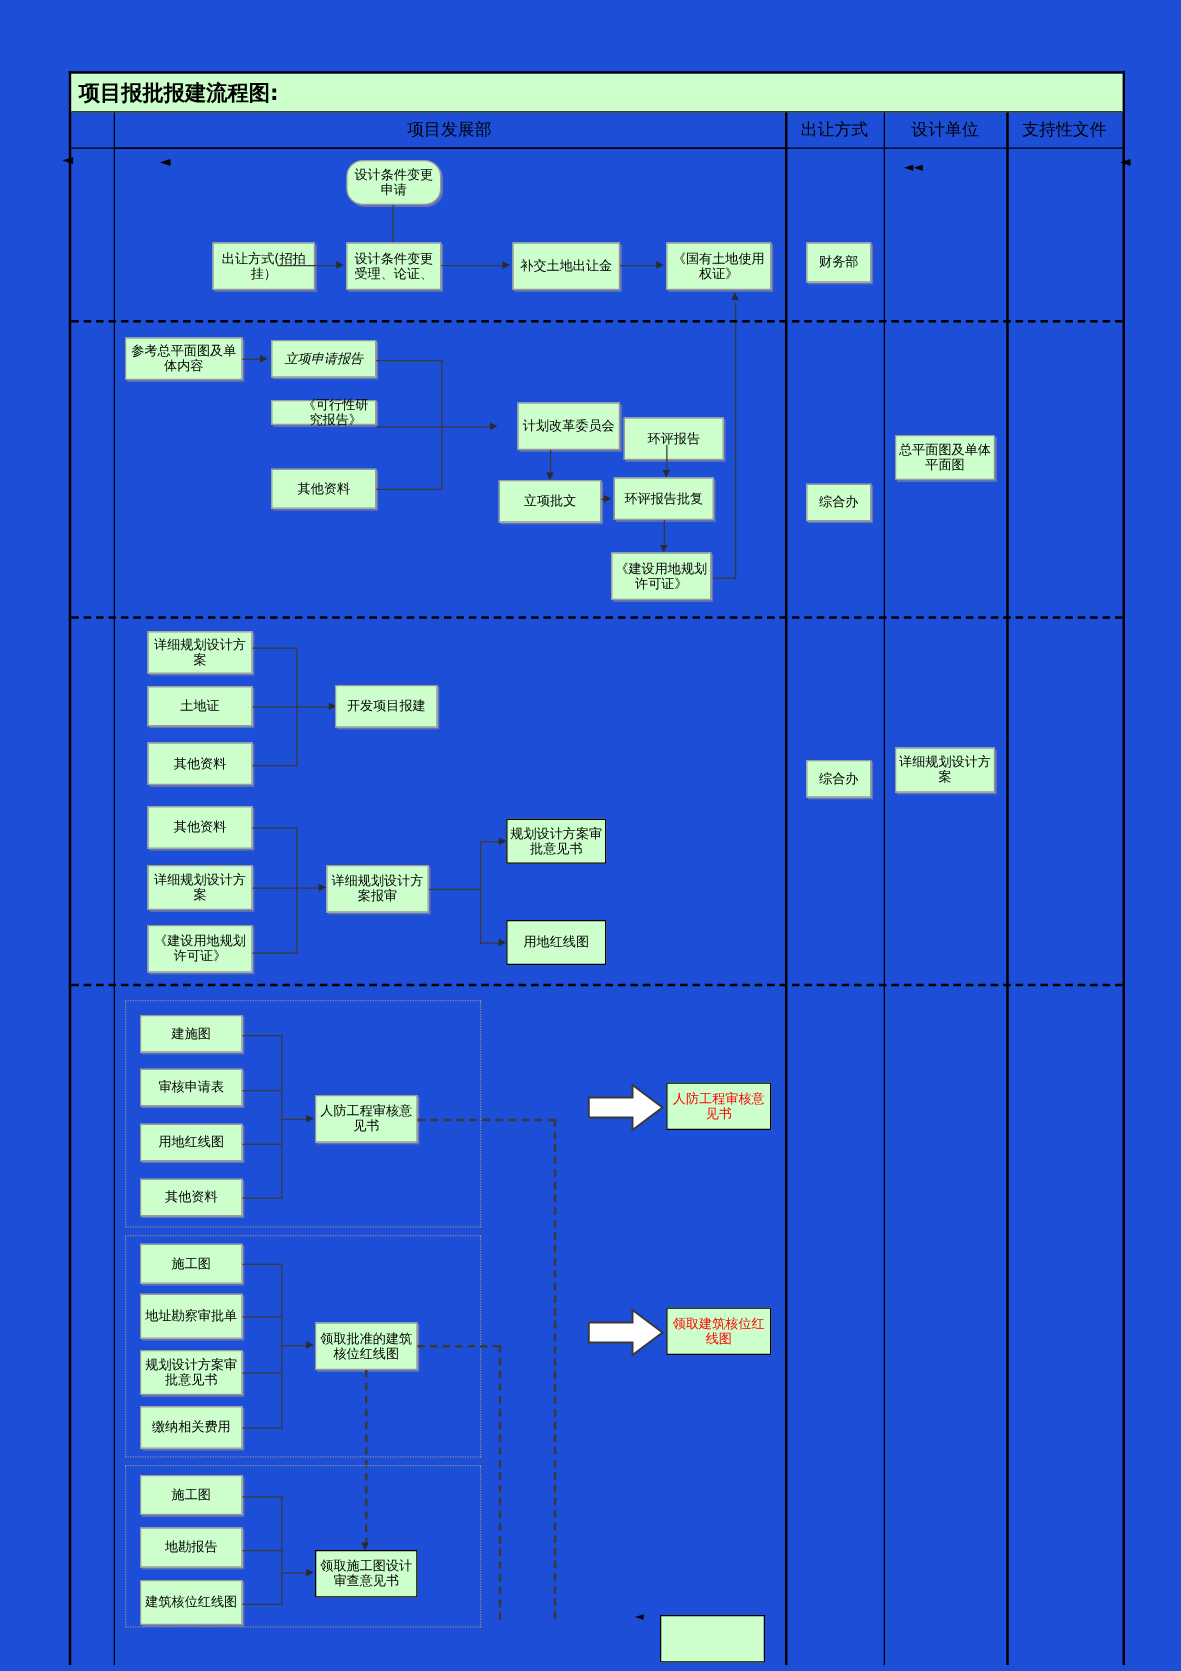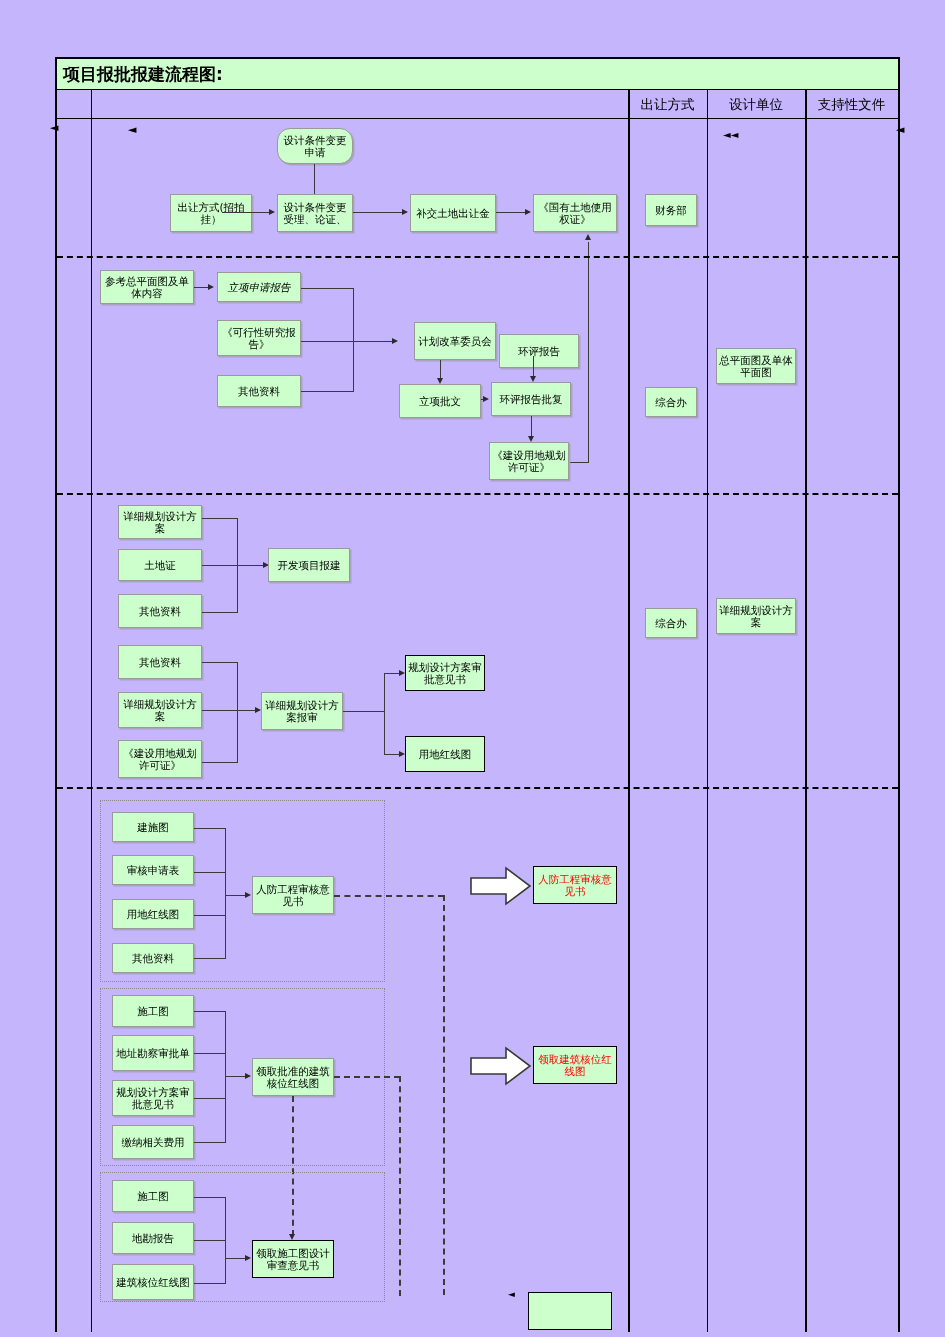--- a/index.html
+++ b/index.html
@@ -1,17 +1,17 @@
 <!DOCTYPE html>
 <html><head>
 <meta charset="utf-8">
 <style>
   html,body{margin:0;padding:0;background:#ffffff;}
   body{font-family:"DejaVu Sans","Liberation Sans",sans-serif;}
-  #root{position:relative;width:945px;height:1337px;overflow:hidden;background:#c4b5fd;}
+  #root{position:relative;width:945px;height:1337px;overflow:hidden;background:#1d4ed8;}
 
   
   .frame{position:absolute;left:55px;top:57px;width:845px;height:1275px;border-left:2px solid #000;border-top:2px solid #000;border-right:2px solid #000;box-sizing:border-box;}
   .titlebar{position:absolute;left:57px;top:59px;width:841px;height:31px;background:#ccffcc;border-bottom:1px solid #000;box-sizing:border-box;}
   .titlebar span{position:absolute;left:6px;top:4px;font-size:17px;font-weight:bold;color:#000;letter-spacing:0px;}
 
   
   .hdrrow{position:absolute;left:57px;top:90px;width:841px;height:29px;border-bottom:1px solid #000;box-sizing:border-box;}
   .hcell{position:absolute;top:0;height:29px;line-height:29px;text-align:center;font-size:13.5px;color:#000;}
   .vline{position:absolute;background:#000;}
@@ -54,20 +54,21 @@
 <div id="root">
 
   <div class="frame"></div>
 
   <div class="titlebar">
     <span>项目报批报建流程图:</span>
   </div>
 
   <div class="hdrrow">
     <div class="hcell" style="left:0px;width:34px;"></div>
+    <div class="hcell" style="left:34px;width:537px;">项目发展部</div>
     <div class="hcell" style="left:571px;width:79px;">出让方式</div>
     <div class="hcell" style="left:650px;width:98px;">设计单位</div>
     <div class="hcell" style="left:748px;width:93px;">支持性文件</div>
   </div>
 
   <div class="vline" style="left:91px;top:90px;width:1px;height:1242px;"></div>
   <div class="vline" style="left:628px;top:90px;width:1.6px;height:1242px;"></div>
   <div class="vline" style="left:707px;top:90px;width:1px;height:1242px;"></div>
   <div class="vline" style="left:805px;top:90px;width:1.6px;height:1242px;"></div>
 
@@ -97,21 +98,21 @@
   <div class="bx" style="left:645px;top:194px;width:52px;height:32px;">财务部</div>
 
   <div class="ln lnv" style="left:588px;top:242px;height:221px;"></div>
   <div class="ln lnh" style="left:570px;top:462px;width:19px;"></div>
   <div class="arw arw-u" style="left:585px;top:234px;"></div>
 
   <div class="sep" style="top:256px;width:841px;"></div>
 
   <div class="bx" style="left:100px;top:270px;width:94px;height:34px;">参考总平面图及单体内容</div>
   <div class="bx" style="left:217px;top:272px;width:84px;height:30px;font-style:italic;">立项申请报告</div>
-  <div class="bx" style="left:217px;top:320px;width:84px;height:36px;">《可行性研究报告》</div>
+  <div class="bx" style="left:217px;top:320px;width:84px;height:20px;padding-left:20px;">《可行性研究报告》</div>
   <div class="bx" style="left:217px;top:375px;width:84px;height:32px;">其他资料</div>
 
   <div class="ln lnh" style="left:194px;top:287px;width:16px;"></div>
   <div class="arw arw-r" style="left:208px;top:284px;"></div>
 
   <div class="ln lnh" style="left:301px;top:288px;width:53px;"></div>
   <div class="ln lnh" style="left:301px;top:341px;width:53px;"></div>
   <div class="ln lnh" style="left:301px;top:391px;width:53px;"></div>
   <div class="ln lnv" style="left:353px;top:288px;height:104px;"></div>
   <div class="ln lnh" style="left:353px;top:341px;width:41px;"></div>

